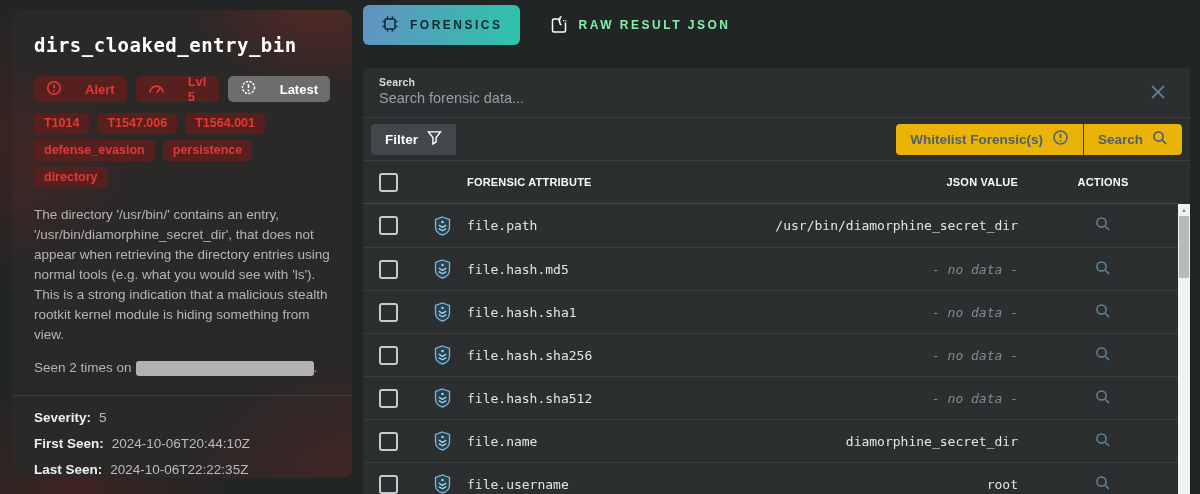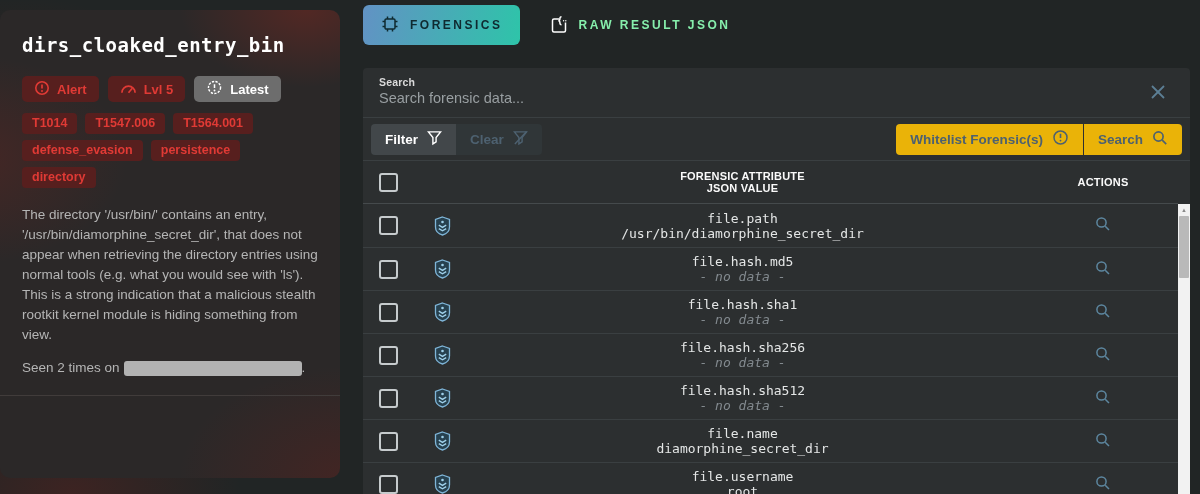--- a/index.html
+++ b/index.html
@@ -9,35 +9,35 @@
     background:
       radial-gradient(300px 220px at 1% 28%, rgba(125,32,26,.28), transparent 65%),
       radial-gradient(260px 180px at 6% 100%, rgba(125,32,26,.30), transparent 65%),
       #212525;
     position:relative;
     color:#e8e8e8;
   }
 
   
   .left-card {
-    position:absolute; left:0; top:10px; width:340px; height:468px;
+    position:absolute; left:12px; top:10px; width:340px; height:468px;
     border-radius:10px; padding:0 12px; overflow:hidden;
     background:
       radial-gradient(180px 110px at 90% 0%, rgba(140,40,30,.40), transparent 70%),
       radial-gradient(230px 150px at -10% 32%, rgba(130,35,28,.30), transparent 70%),
       radial-gradient(240px 160px at 102% 100%, rgba(120,30,24,.30), transparent 70%),
       #2b2828;
   }
   .lc-title {
     margin:24px 10px 0; font-family:"DejaVu Sans Mono", monospace;
     font-size:19px; font-weight:bold; color:#ffffff; letter-spacing:.5px;
   }
   .badges { display:flex; gap:9px; margin:20px 10px 0; }
   .badge {
-    display:inline-flex; align-items:center; gap:7px;
+    display:inline-flex; align-items:center; gap:23px;
     height:26px; padding:0 12px; border-radius:5px;
     font-size:13px; font-weight:bold;
   }
   .badge.red { background:#571f1e; color:#e03a35; }
   .badge.gray { background:#6d6d6d; color:#ffffff; }
   .tags { display:flex; flex-wrap:wrap; gap:8px; row-gap:6px; margin:11px 10px 0; }
   .tag {
     background:#571f1e; color:#e03a35; font-size:12.5px; font-weight:bold;
     padding:3px 10px 4px; border-radius:4px;
   }
@@ -109,21 +109,21 @@
     display:grid; grid-template-columns:56px 46px 1fr 150px;
     align-items:center; height:43px;
   }
   .thead { border-bottom:1px solid #454a4c; }
   .trow + .trow { border-top:1px solid #3a3f41; }
   .cb {
     width:19px; height:19px; margin-left:16px; border:2px solid #c6cbcd;
     border-radius:3px; background:transparent; cursor:pointer;
   }
   .icon-cell { display:flex; justify-content:center; }
-  .attr-val { display:flex; justify-content:space-between; align-items:center; padding:0 10px 0 2px;flex-direction:column; }
+  .attr-val { display:flex; justify-content:space-between; align-items:center; padding:0 10px 0 2px; }
   .th-text { font-size:11px; font-weight:bold; color:#fafafa; letter-spacing:.2px; }
   .th-actions { text-align:center; }
   .mono { font-family:"DejaVu Sans Mono", monospace; font-size:13px; color:#e4e6e6; }
   .val.no-data { font-style:italic; color:#838a8f; }
   .action-cell { display:flex; justify-content:center; }
   .inspect { background:transparent; border:none; cursor:pointer; padding:2px; }
 
   
   .scrollbar {
     position:absolute; right:0; top:136px; bottom:0; width:12px;
@@ -178,20 +178,34 @@
       <span class="tag">persistence</span>
       <span class="tag">directory</span>
     </div>
 
   <p class="description">The directory '/usr/bin/' contains an entry, '/usr/bin/diamorphine_secret_dir', that does not appear when retrieving the directory entries using normal tools (e.g. what you would see with 'ls'). This is a strong indication that a malicious stealth rootkit kernel module is hiding something from view.</p>
 
   <p class="seen"><span>Seen 2 times on</span><span class="redacted"></span><span>.</span></p>
 
   <hr class="lc-divider">
 
+  <div class="details">
+    <div class="detail-row">
+      <span class="detail-label">Severity:</span>
+      <span class="detail-value">5</span>
+    </div>
+    <div class="detail-row">
+      <span class="detail-label">First Seen:</span>
+      <span class="detail-value">2024-10-06T20:44:10Z</span>
+    </div>
+    <div class="detail-row">
+      <span class="detail-label">Last Seen:</span>
+      <span class="detail-value">2024-10-06T22:22:35Z</span>
+    </div>
+  </div>
 
 </aside>
 
 <div class="tabs">
   <button class="tab active">
     <span>
       <svg width="20" height="20" viewBox="0 0 24 24" fill="none" stroke="#0f2a30" stroke-width="1.8">
         <rect x="6" y="6" width="12" height="12" rx="1.5"></rect>
         <line x1="9" y1="3" x2="9" y2="6"></line>
           <line x1="15" y1="3" x2="15" y2="6"></line>
@@ -234,29 +248,20 @@
   <div class="toolbar">
     <div class="group">
       <button class="btn filter">
         <span>Filter</span>
         <span>
           <svg width="15" height="16" viewBox="0 0 16 17">
               <path d="M1.5 2 h13 L9.7 8 v4.6 l-3.4 2.2 V8 Z" fill="none" stroke="#ffffff" stroke-width="1.5"></path>
             </svg>
         </span>
       </button>
-      <button class="btn clear">
-        <span>Clear</span>
-        <span>
-          <svg width="15" height="16" viewBox="0 0 16 17">
-              <path d="M1.5 2 h13 L9.7 8 v4.6 l-3.4 2.2 V8 Z" fill="none" stroke="#4d6170" stroke-width="1.5"></path>
-              <line x1="2" y1="15" x2="14.5" y2="1.5" stroke="#4d6170" stroke-width="1.5"></line>
-            </svg>
-        </span>
-      </button>
     </div>
     <div class="right-group">
       <button class="btn muted first" disabled="">
         <span>Whitelist Forensic(s)</span>
         <span>
           <svg width="17" height="17" viewBox="0 0 17 17">
               <circle cx="8.5" cy="8.5" r="6.5" fill="none" stroke="#4d6170" stroke-width="1.5"></circle>
               <line x1="8.5" y1="4.8" x2="8.5" y2="9" stroke="#4d6170" stroke-width="1.6"></line>
               <circle cx="8.5" cy="11.6" r="0.9" fill="#4d6170"></circle>
             </svg>

